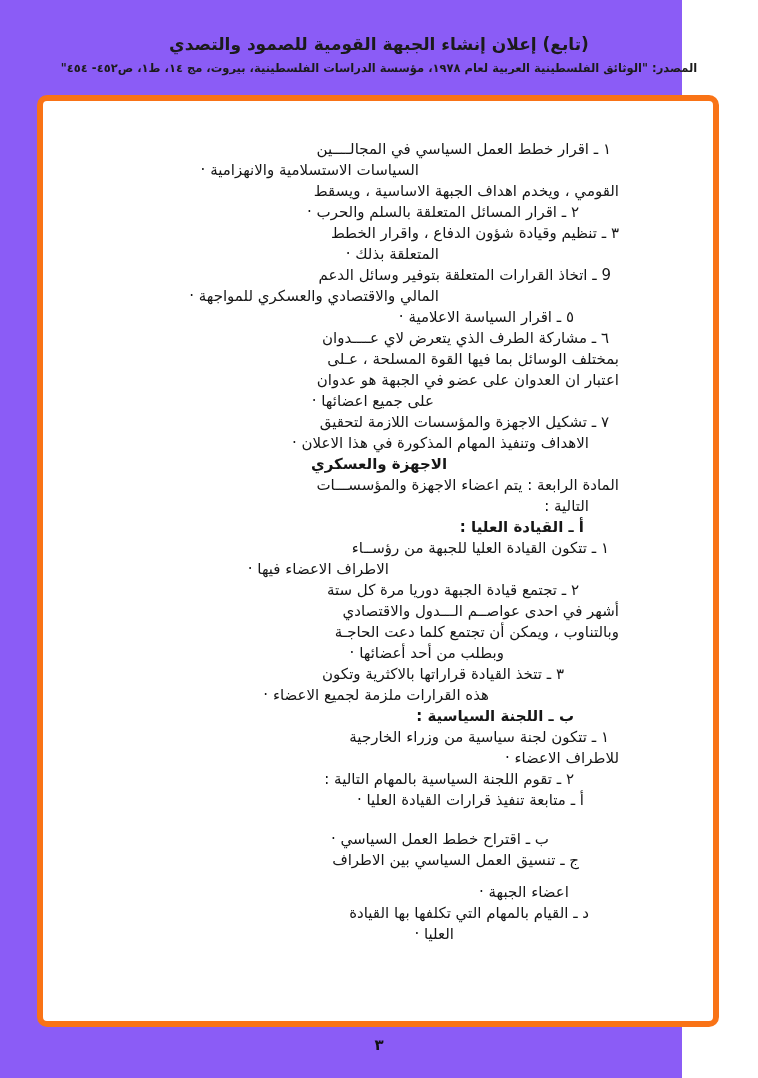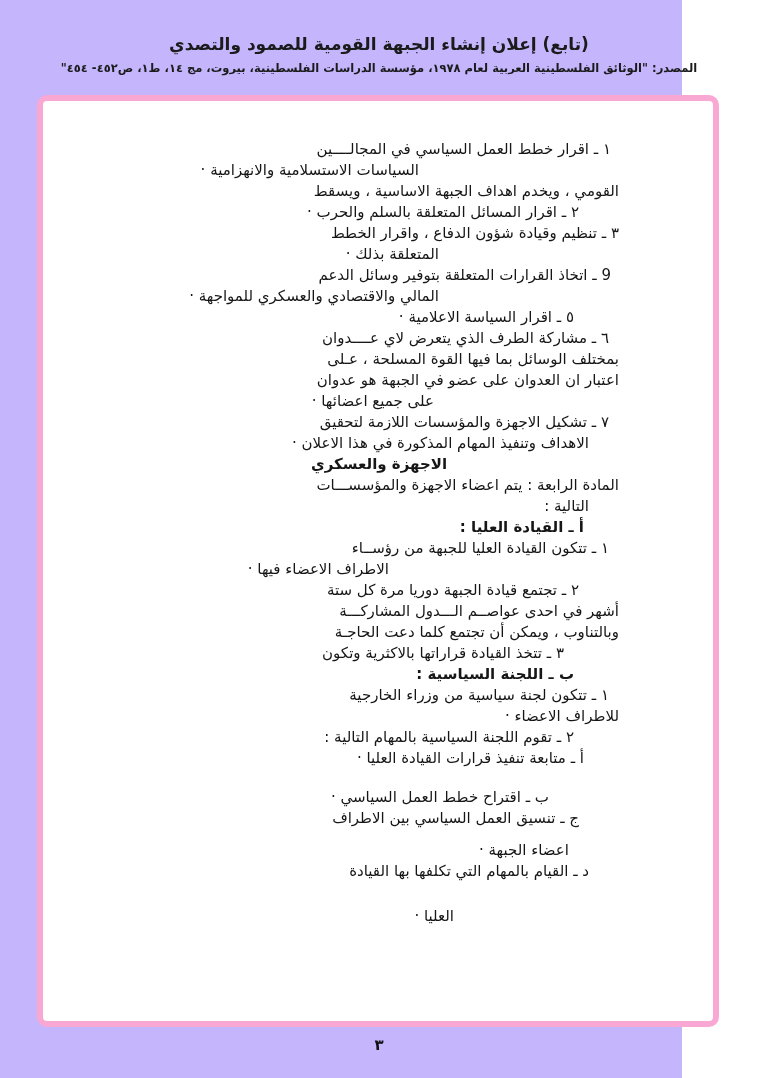--- a/index.html
+++ b/index.html
@@ -1,50 +1,50 @@
 <!DOCTYPE html>
 <html lang="ar"><head>
 <meta charset="utf-8">
 <style>
   html,body{margin:0;padding:0;background:#ffffff;}
   body{
     width:758px;height:1078px;overflow:hidden;
     font-family:"DejaVu Sans", sans-serif;
     color:#1b1b1b;
   }
-  .page{position:relative;width:682px;height:1078px;background:#c4b5fd;text-decoration:underline;}
+  .page{position:relative;width:682px;height:1078px;background:#8b5cf6;text-decoration:underline;}
 
   
   .header{position:absolute;top:34px;left:0;width:758px;text-align:center;direction:rtl;}
   .doc-title{font-size:17px;font-weight:bold;letter-spacing:.2px;}
   .doc-source{font-size:11.5px;font-weight:bold;margin-top:7px;}
 
   
   .frame{
     position:absolute;left:37px;top:95px;width:682px;height:932px;
-    box-sizing:border-box;border:6px solid #f9a8d4;border-radius:10px;
+    box-sizing:border-box;border:6px solid #f97316;border-radius:10px;
     background:#ffffff;
   }
 
   
   .textcol{
     position:absolute;top:38px;right:94px;width:480px;
     direction:rtl;font-size:15px;line-height:21px;color:#161616;
   }
   .ln{text-align:right;white-space:nowrap;}
   .bold{font-weight:bold;}
   .center{text-align:center;}
 
   
   .pr8{padding-right:8px;}   .pr10{padding-right:10px;} .pr30{padding-right:30px;}
   .pr35{padding-right:35px;} .pr40{padding-right:40px;}
   .pr45{padding-right:45px;} .pr50{padding-right:50px;margin-top:11px;}
   .pr55{padding-right:55px;} .pr70{padding-right:70px;margin-top:18px;}
   .pr115{padding-right:115px;} .pr130{padding-right:130px;}
-  .pr165{padding-right:165px;margin-top:24px;} .pr180{padding-right:180px;}
+  .pr165{padding-right:165px;} .pr180{padding-right:180px;}
   .pr185{padding-right:185px;} .pr200{padding-right:200px;}
   .pr230{padding-right:230px;}
 
   
   .page-number{
     position:absolute;top:1036px;left:0;width:758px;
     text-align:center;font-size:15px;font-weight:bold;color:#111;
   }
 </style>
 </head>
@@ -74,23 +74,25 @@
       <div class="ln pr185">على جميع اعضائها ·</div>
       <div class="ln pr10">٧ ـ تشكيل الاجهزة والمؤسسات اللازمة لتحقيق</div>
       <div class="ln pr30">الاهداف وتنفيذ المهام المذكورة في هذا الاعلان ·</div>
       <div class="ln center bold">الاجهزة والعسكري</div>
       <div class="ln">المادة الرابعة : يتم اعضاء الاجهزة والمؤسســـات</div>
       <div class="ln pr30">التالية :</div>
       <div class="ln pr35 bold">أ ـ القيادة العليا :</div>
       <div class="ln pr10">١ ـ تتكون القيادة العليا للجبهة من رؤســاء</div>
       <div class="ln pr230">الاطراف الاعضاء فيها ·</div>
       <div class="ln pr40">٢ ـ تجتمع قيادة الجبهة دوريا مرة كل ستة</div>
-      <div class="ln">أشهر في احدى عواصــم الـــدول المشاركـــة</div>
+      <div class="ln">أشهر في احدى عواصــم الـــدول والاقتصادي</div>
       <div class="ln">وبالتناوب ، ويمكن أن تجتمع كلما دعت الحاجـة</div>
+      <div class="ln pr115">وبطلب من أحد أعضائها ·</div>
       <div class="ln pr55">٣ ـ تتخذ القيادة قراراتها بالاكثرية وتكون</div>
+      <div class="ln pr130">هذه القرارات ملزمة لجميع الاعضاء ·</div>
       <div class="ln pr45 bold">ب ـ اللجنة السياسية :</div>
       <div class="ln pr10">١ ـ تتكون لجنة سياسية من وزراء الخارجية</div>
       <div class="ln">للاطراف الاعضاء ·</div>
       <div class="ln pr45">٢ ـ تقوم اللجنة السياسية بالمهام التالية :</div>
       <div class="ln pr35">أ ـ متابعة تنفيذ قرارات القيادة العليا ·</div>
       <div class="ln pr70">ب ـ اقتراح خطط العمل السياسي ·</div>
       <div class="ln pr40">ج ـ تنسيق العمل السياسي بين الاطراف</div>
       <div class="ln pr50">اعضاء الجبهة ·</div>
       <div class="ln pr30">د ـ القيام بالمهام التي تكلفها بها القيادة</div>
       <div class="ln pr165">العليا ·</div>

